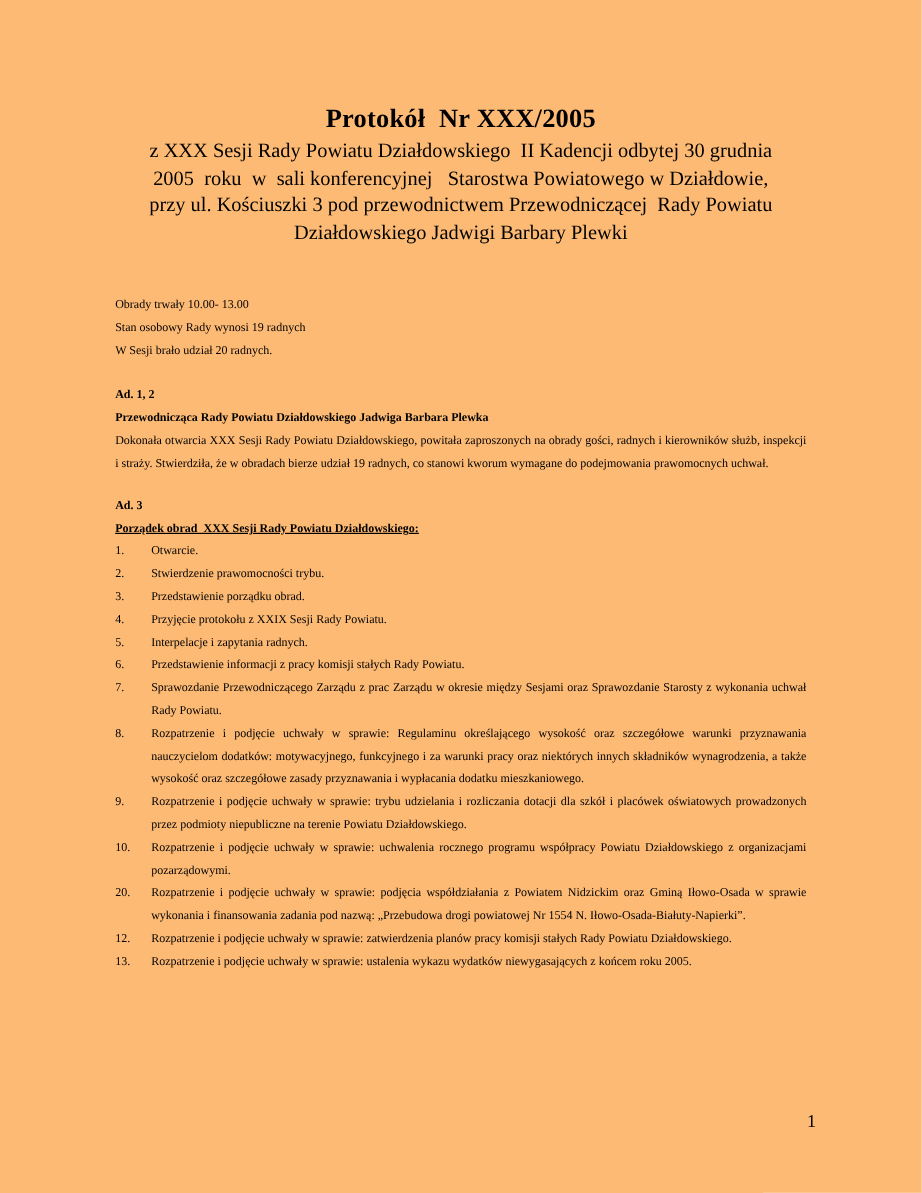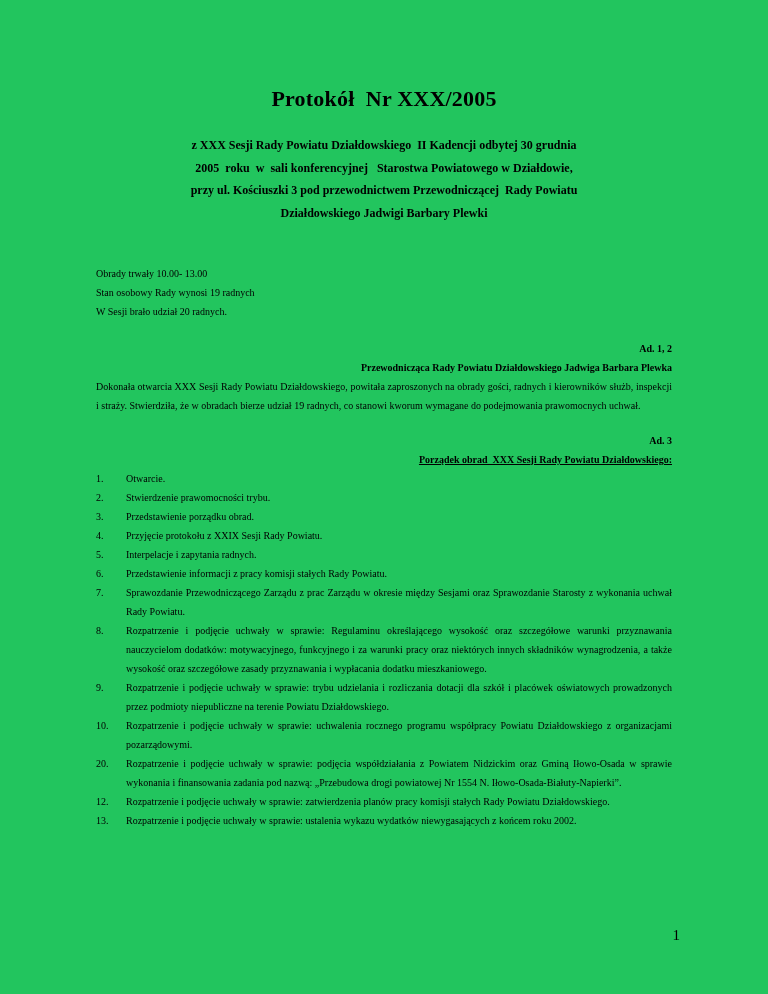--- a/index.html
+++ b/index.html
@@ -9,42 +9,42 @@
     height: 994px;
     position: relative;
     overflow: hidden;
     font-family: "Liberation Serif", "DejaVu Serif", serif;
     color: #000000;
   }
   .page {
     position: absolute;
     inset: 0;
     padding: 86px 96px 0 96px;
-    background: #22c55e;
+    background: #fdba74;
   }
   .doc-title {
     font-size: 22px;
     font-weight: bold;
     text-align: center;
     white-space: pre-wrap;
     letter-spacing: 0.2px;
   }
   .doc-subtitle {
-    margin-top: 22px;
-    font-size: 12px;
-    font-weight: bold;
+    margin-top: 3px;
+    font-size: 17px;
+    font-weight: normal;
     text-align: center;
     line-height: 22.5px;
     white-space: pre-wrap;
   }
   .body-text { font-size: 10px; line-height: 19px; }
   .intro { margin-top: 40px; }
   .section-1 { margin-top: 18px; }
   .section-2 { margin-top: 16px; }
-  .bold { font-weight: bold; text-align: right; }
+  .bold { font-weight: bold; }
   .underline { text-decoration: underline; }
   .justify { text-align: justify; }
   .pre { white-space: pre-wrap; text-decoration: underline; }
   ol.agenda {
     list-style: none;
     margin: 0;
     padding: 0;
   }
   ol.agenda li {
     position: relative;
@@ -97,19 +97,19 @@
       <li><span class="num">3.</span><span>Przedstawienie porządku obrad.</span></li>
       <li><span class="num">4.</span><span>Przyjęcie protokołu z XXIX Sesji Rady Powiatu.</span></li>
       <li><span class="num">5.</span><span>Interpelacje i zapytania radnych.</span></li>
       <li><span class="num">6.</span><span>Przedstawienie informacji z pracy komisji stałych Rady Powiatu.</span></li>
       <li><span class="num">7.</span><span>Sprawozdanie Przewodniczącego Zarządu z prac Zarządu w okresie  między Sesjami oraz Sprawozdanie Starosty z wykonania uchwał Rady Powiatu.</span></li>
       <li><span class="num">8.</span><span>Rozpatrzenie i podjęcie uchwały w sprawie: Regulaminu określającego wysokość oraz szczegółowe warunki przyznawania nauczycielom dodatków: motywacyjnego, funkcyjnego i za warunki pracy oraz niektórych innych składników wynagrodzenia, a także wysokość oraz szczegółowe zasady przyznawania i wypłacania dodatku mieszkaniowego.</span></li>
       <li><span class="num">9.</span><span>Rozpatrzenie i podjęcie uchwały w sprawie: trybu udzielania i rozliczania dotacji dla szkół i placówek oświatowych prowadzonych przez podmioty niepubliczne na terenie Powiatu Działdowskiego.</span></li>
       <li><span class="num">10.</span><span>Rozpatrzenie i podjęcie uchwały w sprawie: uchwalenia rocznego programu współpracy Powiatu Działdowskiego z organizacjami pozarządowymi.</span></li>
       <li><span class="num">20.</span><span>Rozpatrzenie i podjęcie uchwały w sprawie: podjęcia współdziałania z Powiatem Nidzickim oraz Gminą Iłowo-Osada w sprawie wykonania i finansowania zadania pod nazwą: „Przebudowa drogi powiatowej Nr 1554 N. Iłowo-Osada-Białuty-Napierki”.</span></li>
       <li><span class="num">12.</span><span>Rozpatrzenie i podjęcie uchwały w sprawie: zatwierdzenia planów pracy komisji stałych Rady Powiatu Działdowskiego.</span></li>
-      <li><span class="num">13.</span><span>Rozpatrzenie i podjęcie uchwały w sprawie: ustalenia wykazu wydatków niewygasających z końcem roku 2002.</span></li>
+      <li><span class="num">13.</span><span>Rozpatrzenie i podjęcie uchwały w sprawie: ustalenia wykazu wydatków niewygasających z końcem roku 2005.</span></li>
     </ol>
   </div>
 
   <div class="page-number">1</div>
 
 </div>
 
 </body></html>

